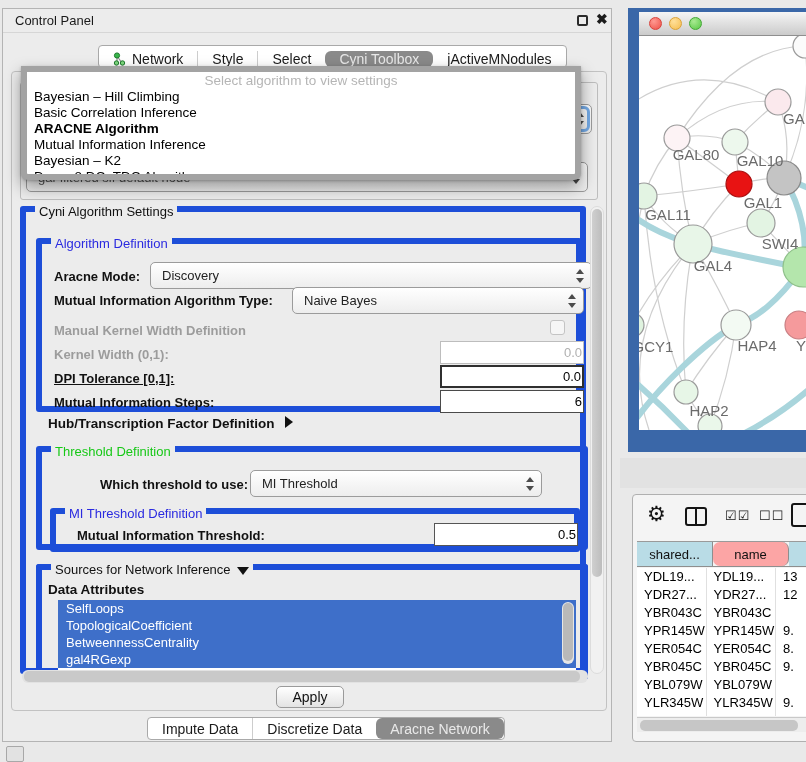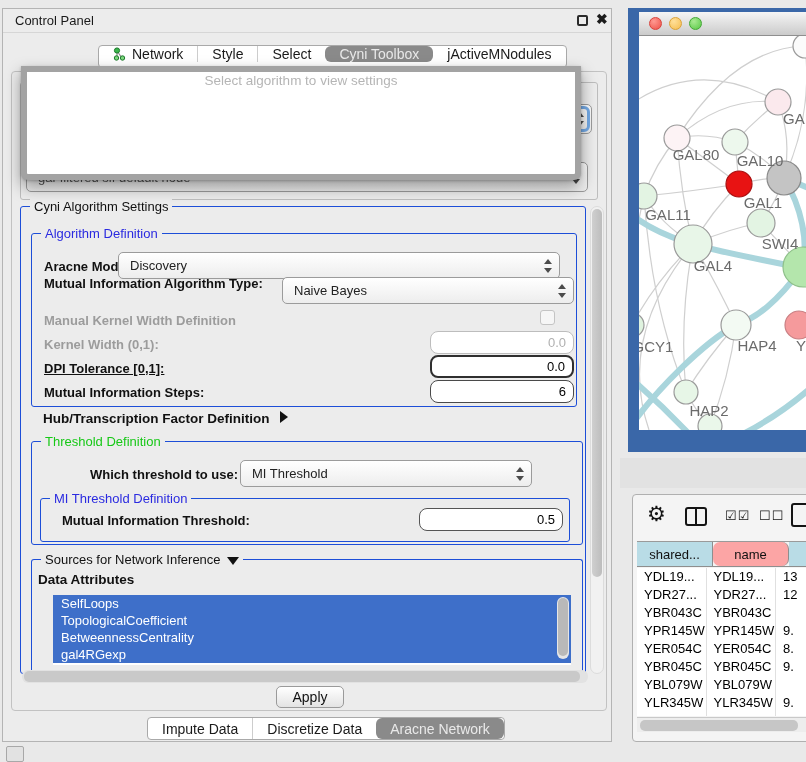--- a/index.html
+++ b/index.html
@@ -8,21 +8,21 @@
   .abs { position:absolute; }
 
   
   .cp-window { left:2px; top:8px; width:610px; height:734px; background:#ececec; border:1px solid #b4b4b4; }
   .cp-titlebar { left:0; top:0; width:100%; height:24px; border-bottom:1px solid #d6d6d6; }
   .cp-title { left:12px; top:4px; font-size:13px; color:#1a1a1a; }
   .win-float { left:574px; top:6px; width:11px; height:11px; border:2px solid #2b2b2b; border-radius:2px; }
   .win-close { left:593px; top:2px; font-size:14px; font-weight:bold; color:#1b1b1b; }
 
   
-  .tabbar { left:95px; top:36px; height:23px; background:#ffffff; border:1px solid #a9a9a9; border-radius:4px; display:flex; align-items:flex-start; overflow:hidden; }
+  .tabbar { left:95px; top:36px; height:23px; background:#ffffff; border:1px solid #a9a9a9; border-radius:4px; display:flex; align-items:flex-end; overflow:hidden; }
   .tab { display:flex; align-items:center; padding:0 14px; font-size:14px; color:#1a1a1a; border-left:1px solid #cdcdcd; }
   .tab:first-child { border-left:none; }
   .tab.sel { background:#8a8a8a; color:#e9e9e9; border-left:none;border-radius:6px; }
   .tab.sel + .tab { border-left:none; }
   .net-ic { width:13px; height:14px; margin-right:6px; }
 
   
   .content-panel { left:8px; top:62px; width:596px; height:640px; background:#ececec; border:1px solid #c2c2c2; border-radius:4px; }
 
   
@@ -35,27 +35,27 @@
   .focus-ring { position:absolute; right:1px; top:1px; width:26px; height:26px; border:3px solid #74aae6; border-radius:6px; }
   .bg-combo2 { left:14px; top:90px; width:562px; height:30px; color:#555; }
 
   
   .popup { left:18px; top:57px; width:560px; height:114px; background:#ffffff; border:6px solid #a3a3a3; border-radius:0 0 7px 7px; box-shadow:0 7px 16px rgba(0,0,0,0.38), 0 1px 3px rgba(0,0,0,0.22); z-index:50; overflow:hidden; }
   .popup-head { height:17px; line-height:17px; text-align:center; color:#b5b5b5; font-size:13.5px; }
   .popup-item { height:16px; line-height:16px; padding-left:7px; font-size:13.5px; color:#000; white-space:nowrap; }
   .popup-item.bold { font-weight:bold; }
 
   
-  .groupbox { position:absolute; border:1px solid #1d4ed8; border-radius:3px; }
+  .groupbox { position:absolute; border:6px solid #1d4ed8; border-radius:3px; }
   .legend { position:absolute; top:-8px; left:9px; background:#ececec; padding:0 4px; font-size:13px; white-space:nowrap; }
   .legend.blue { color:#2a2ae0; }
   .legend.green { color:#17c817; }
   .lbl { position:absolute; font-size:13px; font-weight:bold; color:#111; white-space:nowrap; }
   .lbl.dis { color:#9c9c9c; }
-  .field { position:absolute; background:#ffffff; font-size:13px; padding-right:7px; display:flex; align-items:center; justify-content:flex-end;border-radius:8px; }
+  .field { position:absolute; background:#ffffff; font-size:13px; padding-right:1px; display:flex; align-items:center; justify-content:flex-end; }
   .caret-right { display:inline-block; width:0; height:0; border-top:6px solid transparent; border-bottom:6px solid transparent; border-left:8px solid #111; margin-left:10px; }
   .caret-down { display:inline-block; width:0; height:0; border-left:6px solid transparent; border-right:6px solid transparent; border-top:8px solid #111; margin-left:6px; vertical-align:middle; }
 
   
   .attr-list { left:32px; top:388px; width:518px; height:70px; background:#ffffff; overflow:hidden; }
   .attr-item { height:17px; line-height:17px; color:#ffffff; padding-left:8px; font-size:13px; }
   .attr-scroll { position:absolute; right:2px; top:2px; width:12px; height:62px; background:#e6e6e6; border-radius:6px; }
   .attr-thumb { position:absolute; left:1px; top:1px; width:10px; height:58px; background:#b9b9b9; border-radius:5px; }
 
   
@@ -140,26 +140,26 @@
       <span class="spin"></span>
     </div>
 
     <div class="groupbox" style="left:8px; top:134px; width:566px; height:468px;">
       <span class="legend">Cyni Algorithm Settings</span>
 
       <div class="groupbox" style="left:10px; top:26px; width:546px; height:174px;">
         <span class="legend blue">Algorithm Definition</span>
 
         <span class="lbl" style="left:12px; top:25px;">Aracne Mode:</span>
-        <div class="combo" style="position:absolute; left:86px; top:18px; width:442px; height:27px;">
+        <div class="combo" style="position:absolute; left:108px; top:18px; width:442px; height:27px;">
           <span>Discovery</span>
           <span class="spin"></span>
         </div>
 
-        <span class="lbl" style="left:12px; top:42px;">Mutual Information Algorithm Type:</span>
+        <span class="lbl" style="left:12px; top:49px;">Mutual Information Algorithm Type:</span>
         <div class="combo" style="position:absolute; left:250px; top:43px; width:292px; height:27px;">
           <span>Naive Bayes</span>
           <span class="spin"></span>
         </div>
 
         <span class="lbl dis" style="left:12px; top:79px;">Manual Kernel Width Definition</span>
         <span style="position:absolute; left:508px; top:76px; width:15px; height:15px; border:1px solid #c4c4c4; border-radius:3px; background:#f6f6f6;"></span>
 
         <span class="lbl dis" style="left:12px; top:103px;">Kernel Width (0,1):</span>
         <div class="field" style="left:398px; top:97px; width:144px; height:23px; border:1px solid #bdbdbd; color:#b0b0b0;">
@@ -221,20 +221,28 @@
       </div>
     <div class="abs hscroll">
         <div class="hthumb"></div>
       </div>
 
     <div class="abs apply-btn"><span>Apply</span></div>
   </div>
 
   <div class="abs popup">
     <div class="popup-head">Select algorithm to view settings</div>
+    <div>
+        <div class="popup-item">Bayesian – Hill Climbing</div>
+        <div class="popup-item">Basic Correlation Inference</div>
+        <div class="popup-item bold">ARACNE Algorithm</div>
+        <div class="popup-item">Mutual Information Inference</div>
+        <div class="popup-item">Bayesian – K2</div>
+        <div class="popup-item">Dream8 DC_TDC Algorithm</div>
+      </div>
   </div>
 
   <div class="abs bottom-tabbar">
     <div class="tab">
         <span>Impute Data</span>
       </div>
     <div class="tab">
         <span>Discretize Data</span>
       </div>
     <div class="tab sel">

